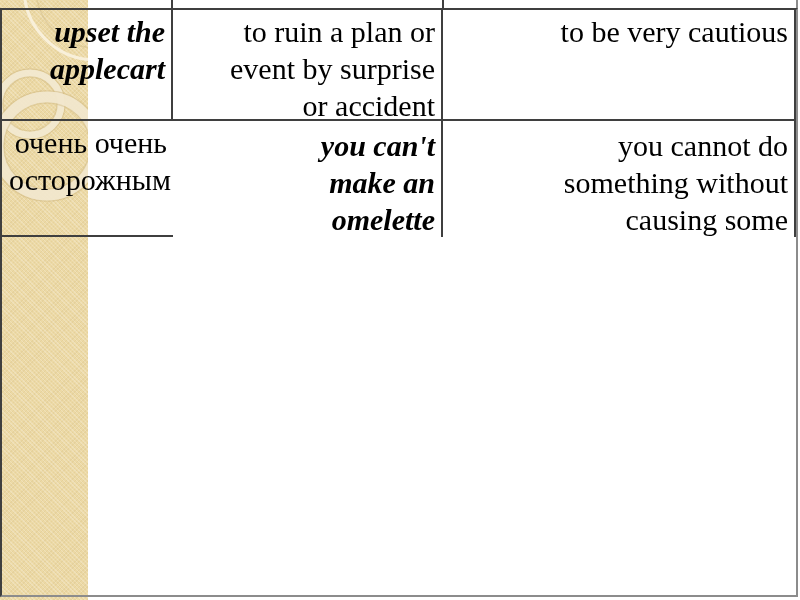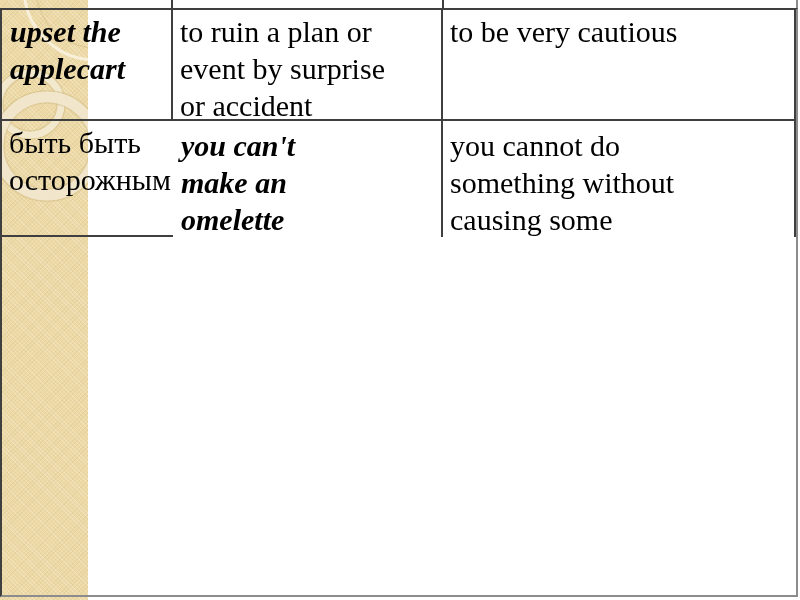--- a/index.html
+++ b/index.html
@@ -43,20 +43,21 @@
     border-bottom: 2px solid #3f3f3f;
     overflow: hidden;
   }
   .cell.last-col { border-right: none; }
   .cell.last-row { border-bottom: none; }
   .txt {
     white-space: pre;
     font-size: 30px;
     line-height: 37px;
     padding: 3px 6px 0 7px;
+    text-align: right;
   }
   .idiom .txt {
     font-weight: bold;
     font-style: italic;
     padding-left: 8px;
   }
   .cell.r2 .txt { padding-top: 6px; }
   
   .stub {
     position: absolute;
@@ -101,21 +102,21 @@
     <div class="cell r0">
       <div class="txt">to ruin a plan or
 event by surprise
 or accident</div>
     </div>
 
     <div class="cell r1">
       <div class="txt">to be very cautious</div>
     </div>
     <div class="cell last-col r1">
-      <div class="txt">быть быть
+      <div class="txt">очень очень
 осторожным</div>
     </div>
 
     <div class="cell idiom last-row r2">
       <div class="txt">you can't
 make an
 omelette
 without
 breaking
 the eggs</div>

